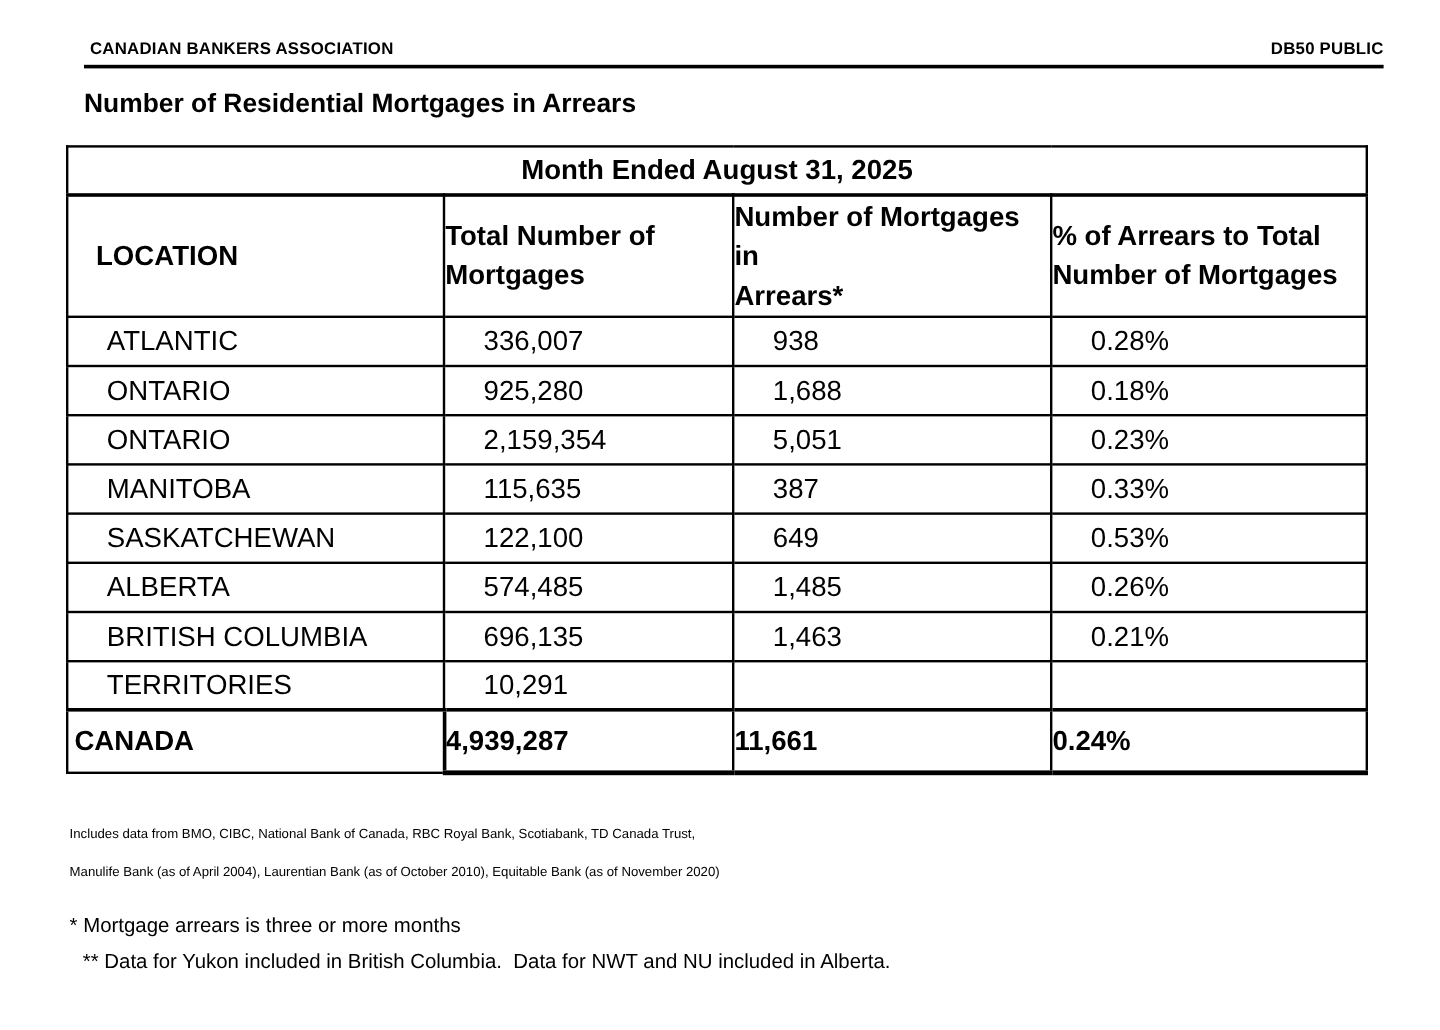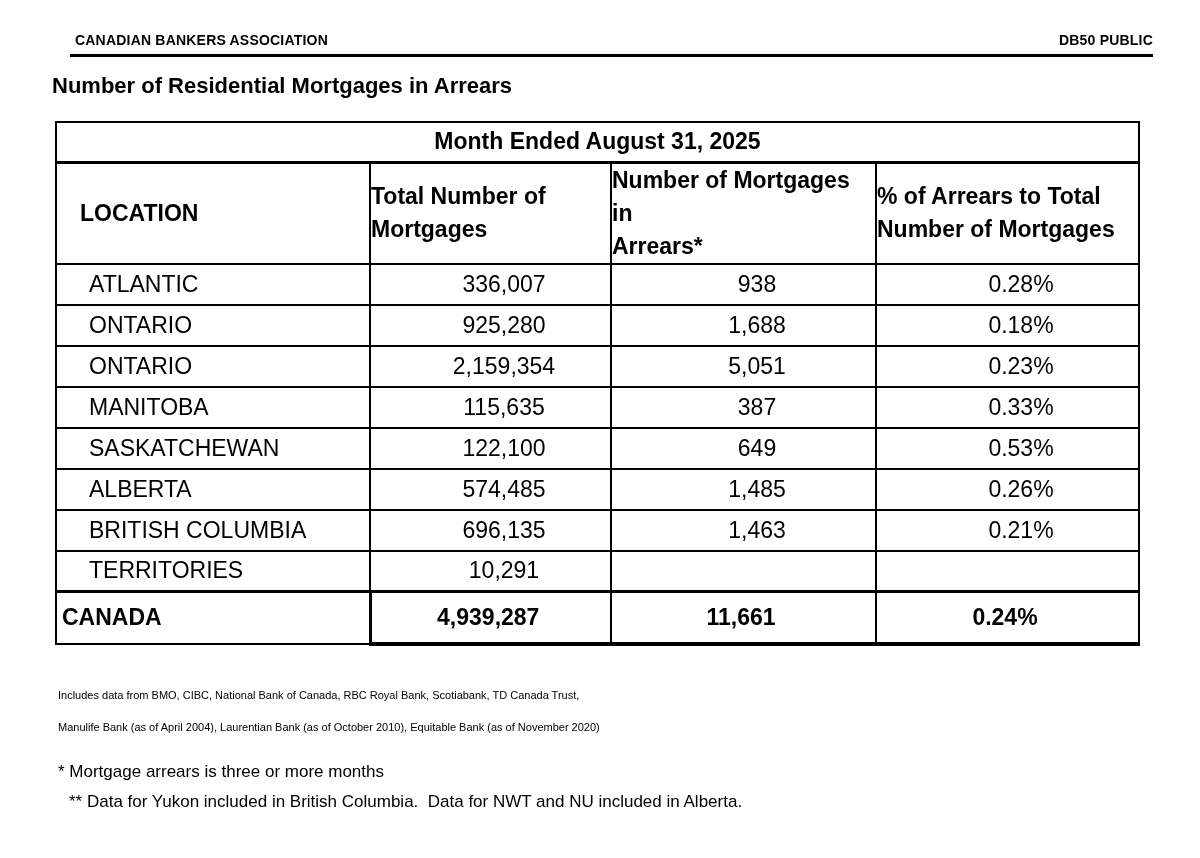--- a/index.html
+++ b/index.html
@@ -28,21 +28,21 @@
     padding-bottom: 6px;
     font-size: 14px;
     font-weight: bold;
     letter-spacing: 0.2px;
     margin-left: 16px;
   }
   .masthead .org { padding-left: 5px; }
 
   .doc-title {
     position: absolute;
-    left: 52px;
+    left: 70px;
     top: 73px;
     font-size: 22px;
     font-weight: bold;
   }
 
   
   table.mortgage-table {
     position: absolute;
     left: 55px;
     top: 121px;
@@ -66,21 +66,21 @@
     height: 92px;
     font-weight: bold;
     line-height: 33px;
   }
   tr.header-row td.loc-head {
     text-align: left;
     padding-left: 23px;
   }
   tr.data-row td { height: 41px; padding-left: 32px; }
   td.loc-cell { text-align: left; padding-left: 5px; }
-  td.num-cell { text-align: center; padding-right: 5px; }
+  td.num-cell { text-align: left; padding-right: 5px; }
   tr.total-row td {
     height: 52px;
     font-weight: bold;
     border-top-width: 3px;
     border-bottom-width: 4px;
   }
   tr.total-row td.loc-cell { border-bottom-width: 2px; }
   tr.total-row td.thick-left { border-left-width: 3px; }
 
   

